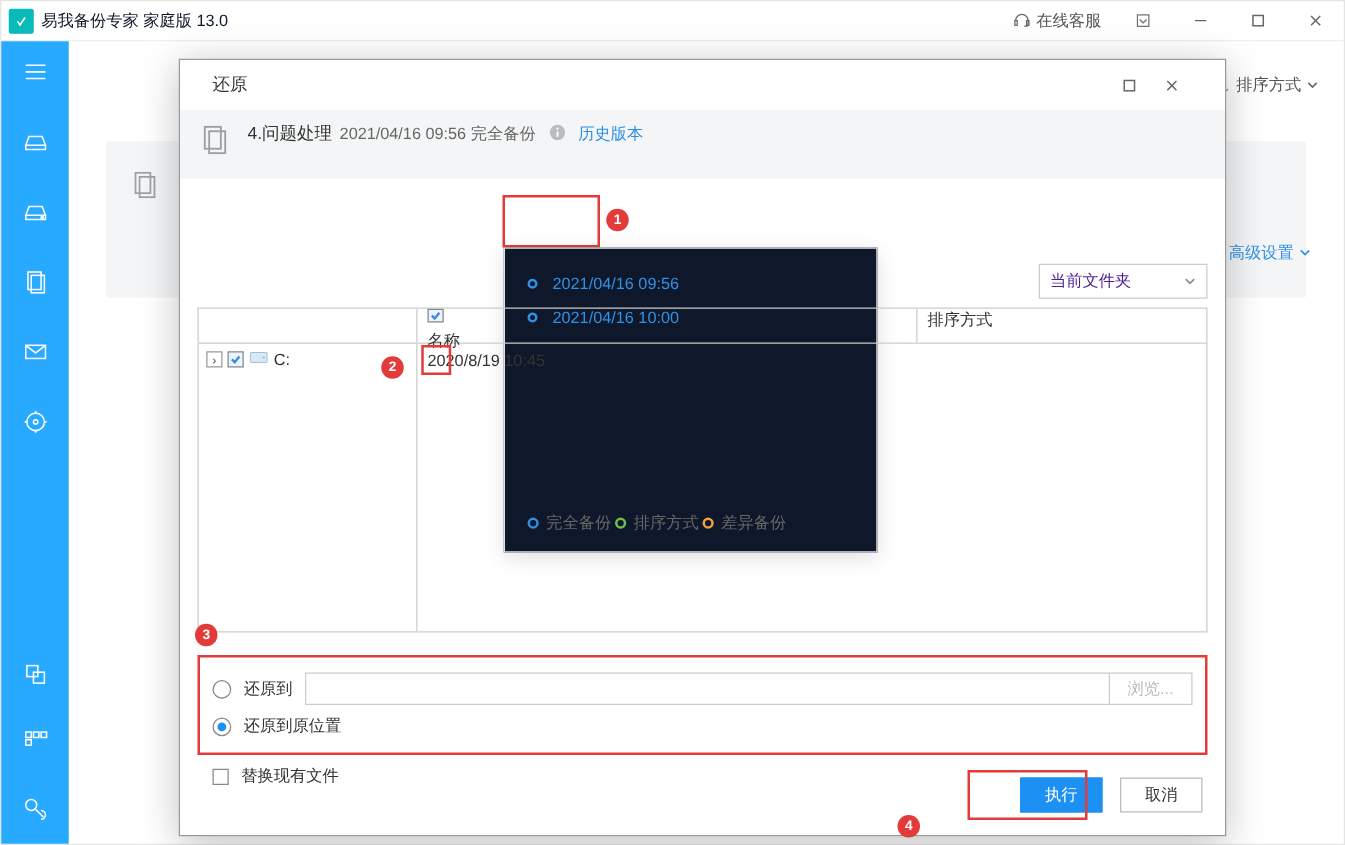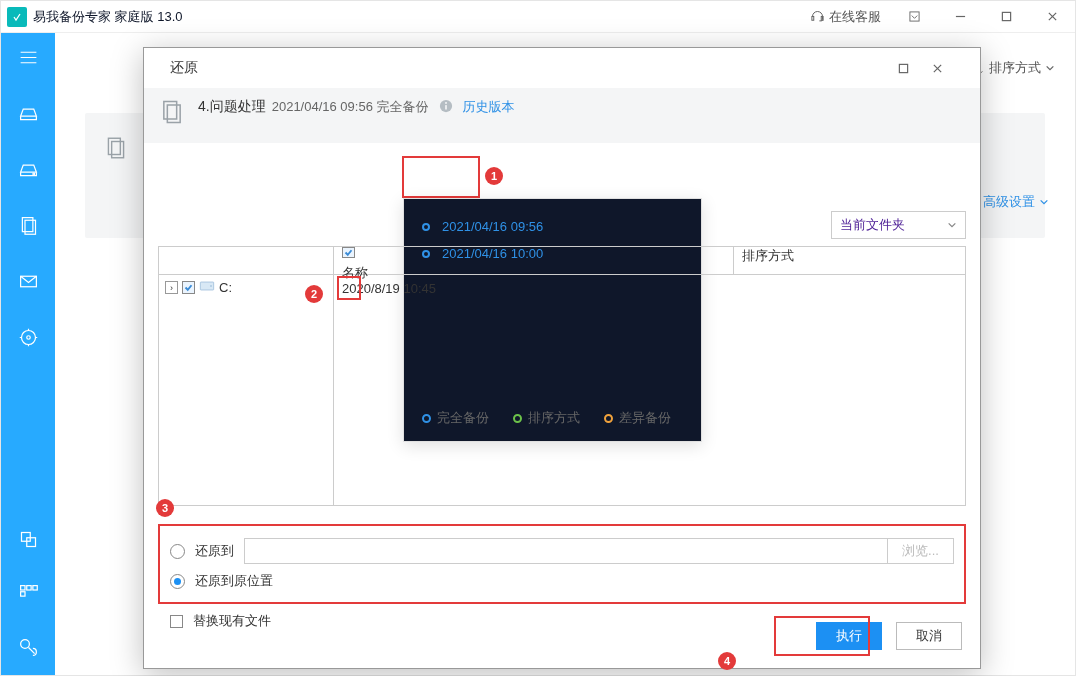--- a/index.html
+++ b/index.html
@@ -56,21 +56,21 @@
   .m1 { left:341px; top:119px; }
   .m2 { left:161px; top:237px; }
   .m3 { left:12px; top:451px; }
   .m4 { left:574px; top:604px; }
   
   
   .popover { position:absolute; left:259px; top:150px; width:299px; height:244px; background:#0f172a; border:1px solid #e0e0e0; box-shadow:0 4px 16px rgba(0,0,0,.12); padding:14px 18px; display:flex; flex-direction:column; }
   .pv-item { display:flex; align-items:center; gap:12px; color:#2f91e6; padding:6px 0; }
   .dot { width:8px; height:8px; border:2px solid #2f91e6; border-radius:50%; }
   .pv-spacer { flex:1; }
-  .pv-legend { display:flex; gap:24px; color:#666;align-items:center; }
+  .pv-legend { display:flex; gap:3px; color:#666;align-items:center; }
   .pv-legend .ld { display:flex; align-items:center; gap:6px; }
   .pv-legend .lc { width:9px; height:9px; border-radius:50%; border:2px solid; }
   
   
   .browser { position:absolute; left:14px; top:198px; right:14px; height:260px; display:flex; border:1px solid #ccc; }
   .tree { width:175px; border-right:1px solid #ccc; display:flex; flex-direction:column; }
   .tree-hdr, .list-hdr { height:28px; border-bottom:1px solid #ccc; display:flex; align-items:center; }
   .tree-row { display:flex; align-items:center; gap:4px; padding:4px 6px; }
   .tree-row .tg { width:13px; height:13px; border:1px solid #999; display:flex; align-items:center; justify-content:center; font-size:9px; }
   .chk { width:13px; height:13px; border:1px solid #888; background:#eaf4fe; display:flex; align-items:center; justify-content:center; }

